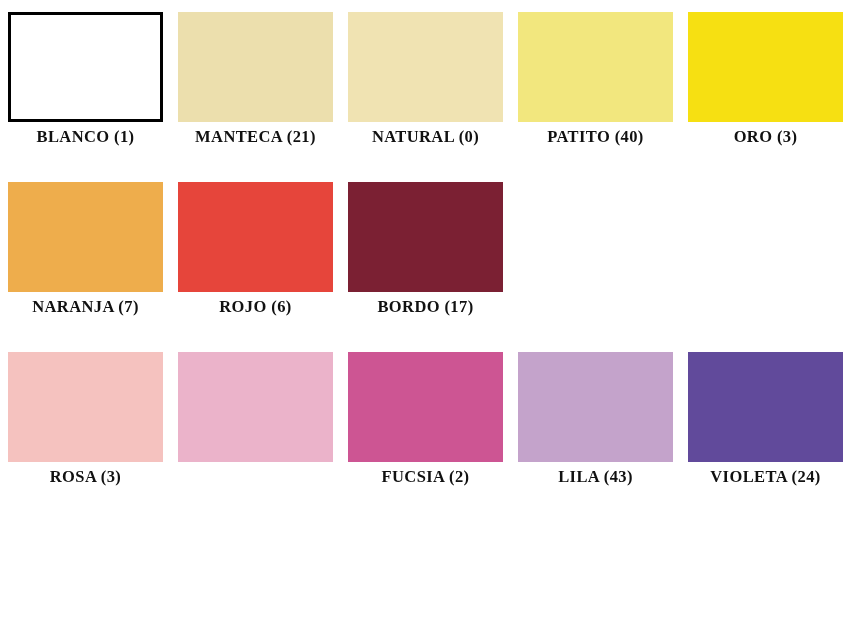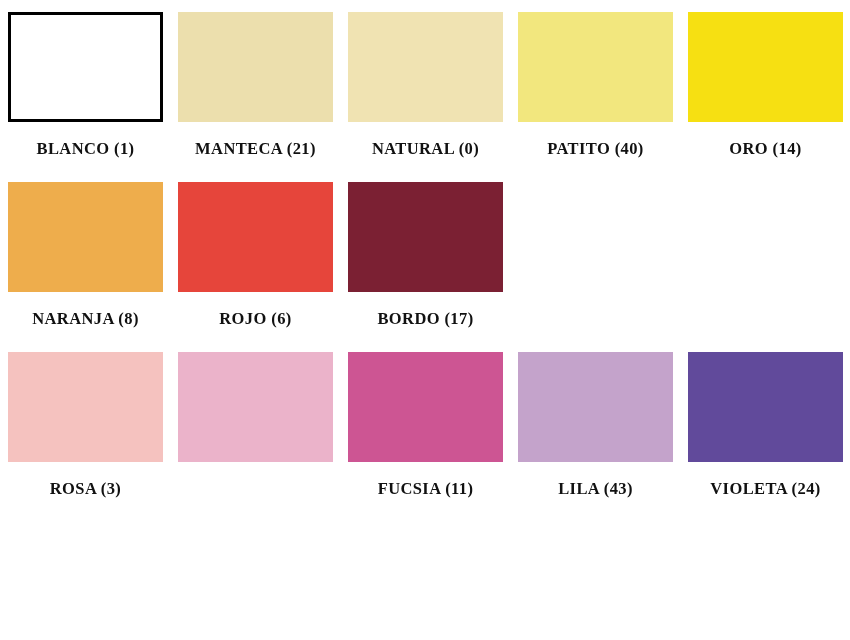--- a/index.html
+++ b/index.html
@@ -55,21 +55,21 @@
     box-sizing: border-box;
     display: block;
     flex: 0 0 auto;
   }
 
   .swatch-chip.bordered {
     border: 3px solid #000000;
   }
 
   .swatch-label {
-    margin-top: 19px;
+    margin-top: 7px;
     font-family: "Liberation Serif", "DejaVu Serif", serif;
     font-weight: bold;
     font-size: 16.5px;
     line-height: 1;
     letter-spacing: 0.4px;
     color: #111111;
     text-align: center;
     white-space: nowrap;
     display: block;
   }
@@ -91,28 +91,28 @@
     <div class="swatch-cell">
       <div class="swatch-chip" style="background-color: rgb(240, 227, 178);"></div>
       <span class="swatch-label">NATURAL (0)</span>
     </div>
     <div class="swatch-cell">
       <div class="swatch-chip" style="background-color: rgb(242, 231, 126);"></div>
       <span class="swatch-label">PATITO (40)</span>
     </div>
     <div class="swatch-cell">
       <div class="swatch-chip" style="background-color: rgb(246, 224, 18);"></div>
-      <span class="swatch-label">ORO (14)</span>
+      <span class="swatch-label">ORO (3)</span>
     </div>
   </div>
 
   <div class="swatch-row">
     <div class="swatch-cell">
       <div class="swatch-chip" style="background-color: rgb(238, 173, 76);"></div>
-      <span class="swatch-label">NARANJA (8)</span>
+      <span class="swatch-label">NARANJA (7)</span>
     </div>
     <div class="swatch-cell">
       <div class="swatch-chip" style="background-color: rgb(230, 69, 59);"></div>
       <span class="swatch-label">ROJO (6)</span>
     </div>
     <div class="swatch-cell">
       <div class="swatch-chip" style="background-color: rgb(123, 32, 51);"></div>
       <span class="swatch-label">BORDO (17)</span>
     </div>
   </div>
@@ -120,21 +120,21 @@
   <div class="swatch-row">
     <div class="swatch-cell">
       <div class="swatch-chip" style="background-color: rgb(245, 194, 191);"></div>
       <span class="swatch-label">ROSA (3)</span>
     </div>
     <div class="swatch-cell">
       <div class="swatch-chip" style="background-color: rgb(235, 179, 202);"></div>
     </div>
     <div class="swatch-cell">
       <div class="swatch-chip" style="background-color: rgb(205, 85, 147);"></div>
-      <span class="swatch-label">FUCSIA (11)</span>
+      <span class="swatch-label">FUCSIA (2)</span>
     </div>
     <div class="swatch-cell">
       <div class="swatch-chip" style="background-color: rgb(196, 163, 203);"></div>
       <span class="swatch-label">LILA (43)</span>
     </div>
     <div class="swatch-cell">
       <div class="swatch-chip" style="background-color: rgb(97, 74, 155);"></div>
       <span class="swatch-label">VIOLETA (24)</span>
     </div>
   </div>

